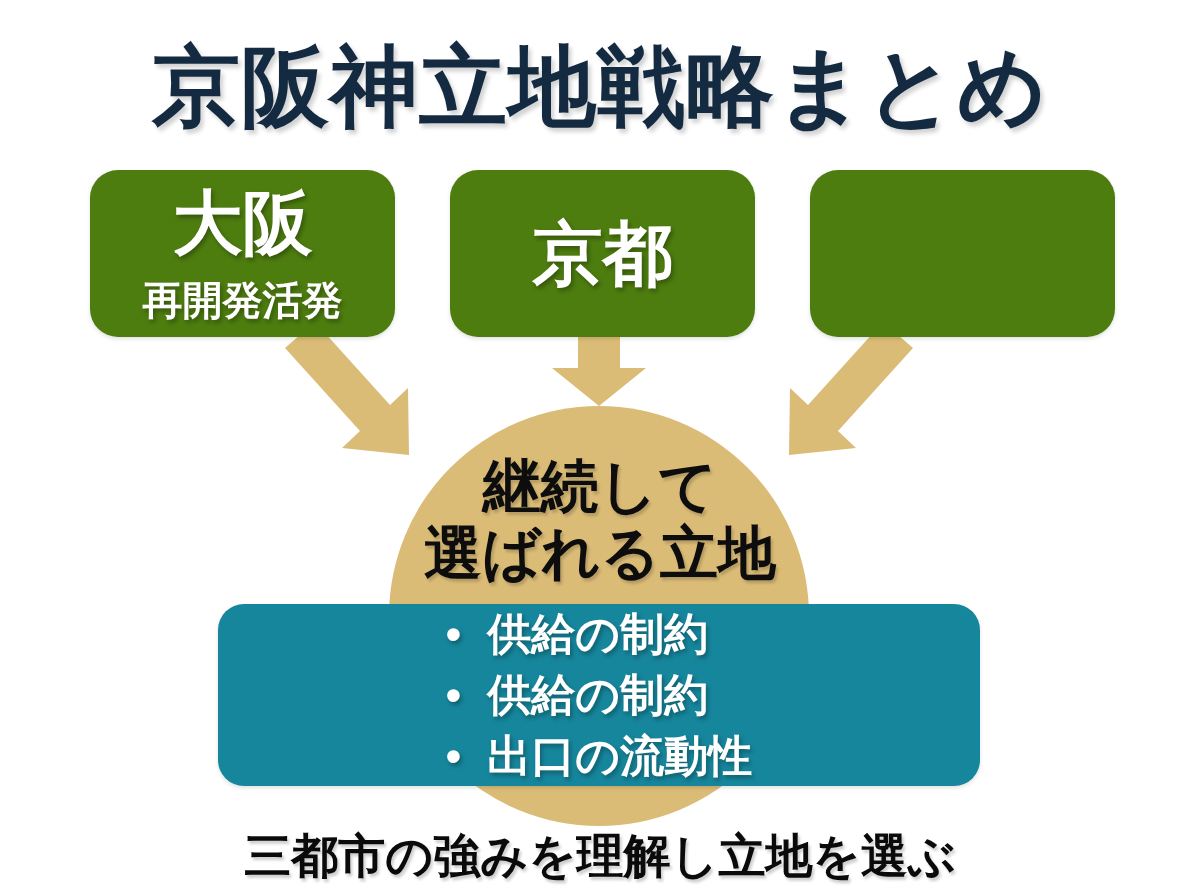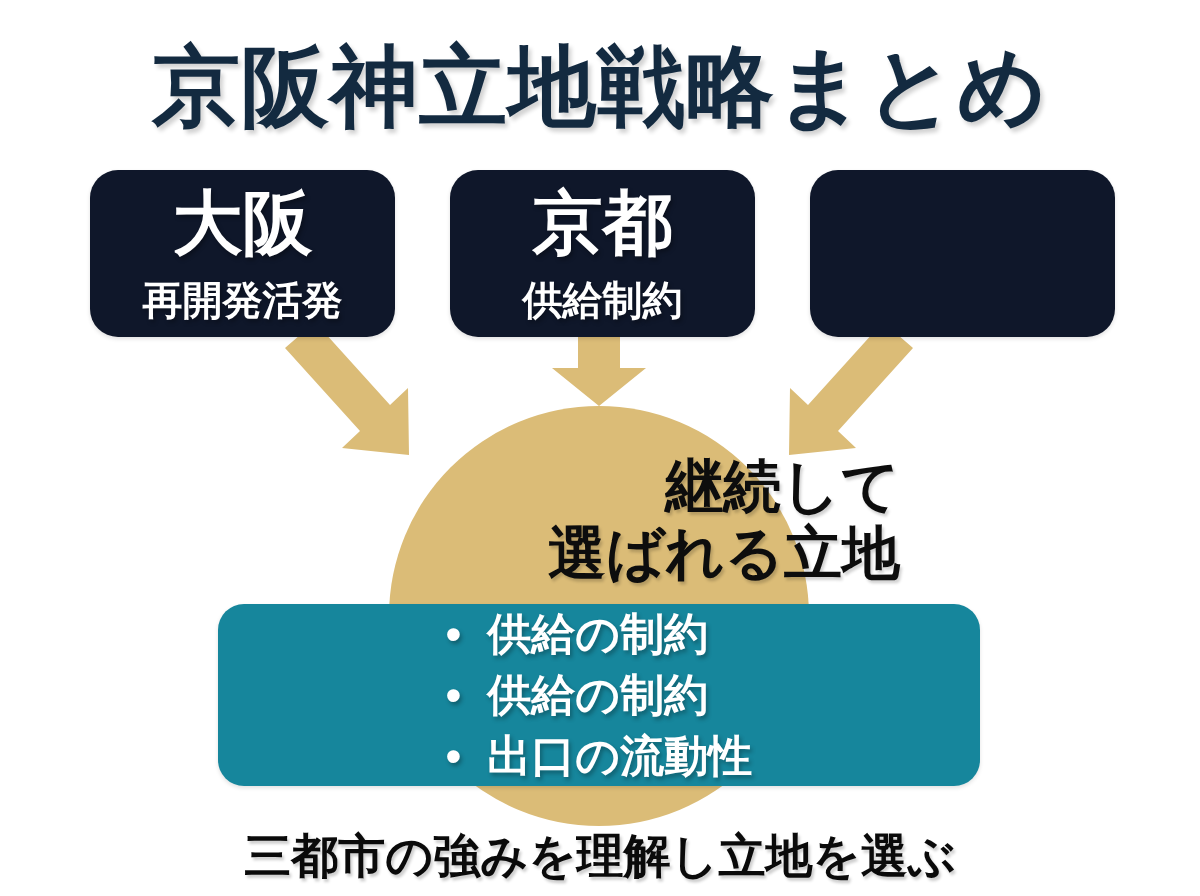--- a/index.html
+++ b/index.html
@@ -27,21 +27,21 @@
     color: #132a40;
     letter-spacing: 1px;
     text-shadow: 3px 4px 4px rgba(0,0,0,0.18);
     z-index: 2;
   }
   .city-box {
     position: absolute;
     top: 170px;
     width: 305px;
     height: 167px;
-    background: #0f172a;
+    background: #4d7c0f;
     border-radius: 28px;
     display: flex;
     flex-direction: column;
     align-items: center;
     justify-content: center;
     z-index: 2;
     box-shadow: 0 2px 4px rgba(0,0,0,0.12);
   }
   .city-box.osaka { left: 90px; }
   .city-box.kyoto { left: 450px; }
@@ -65,21 +65,21 @@
     position: absolute;
     top: 0;
     left: 0;
     z-index: 1;
   }
   .circle-label {
     position: absolute;
     top: 452px;
     left: 300px;
     width: 600px;
-    text-align: right;
+    text-align: center;
     font-size: 58px;
     line-height: 67px;
     font-weight: 900;
     color: #0d0d0d;
     z-index: 2;
     text-shadow: 2px 3px 3px rgba(0,0,0,0.18);
   }
   .factors-panel {
     position: absolute;
     left: 218px;
@@ -140,21 +140,20 @@
     <polygon points="883,322 808,405 790,388 789,455 856,448 838,431 913,348" fill="#dbbc77"></polygon>
   </svg>
 
   <div class="city-box osaka">
     <div class="city-name">大阪</div>
     <div class="city-trait">再開発活発</div>
   </div>
 
   <div class="city-box kyoto">
     <div class="city-name">京都</div>
-    <div class="city-trait">供給制約</div>
   </div>
 
   <div class="city-box kobe">
   </div>
 
   <div class="circle-label">
     <div>継続して</div>
     <div>選ばれる立地</div>
   </div>
 

